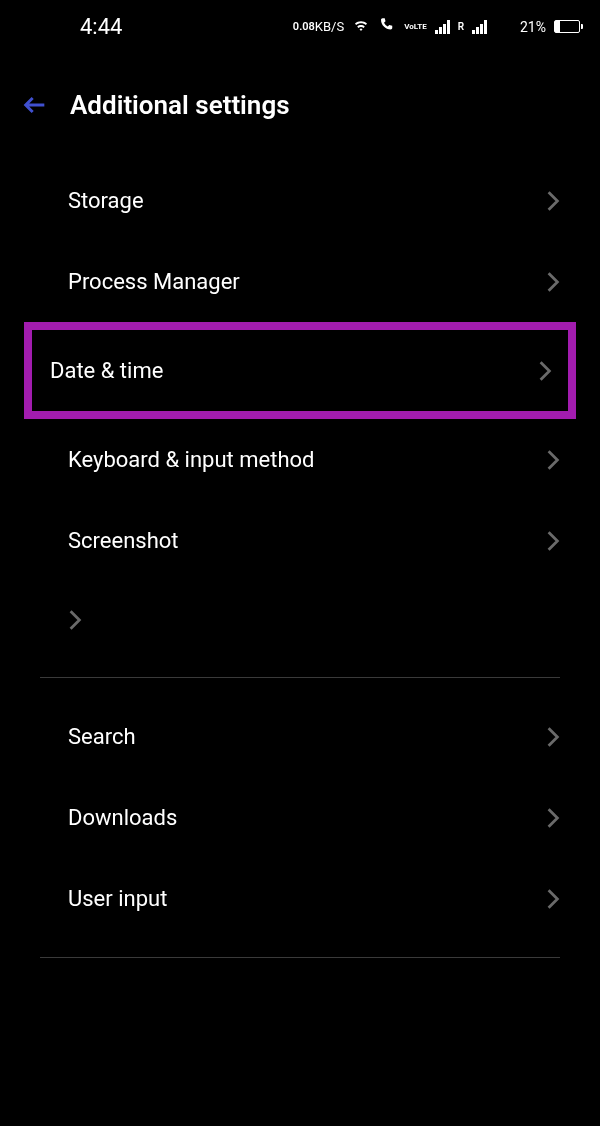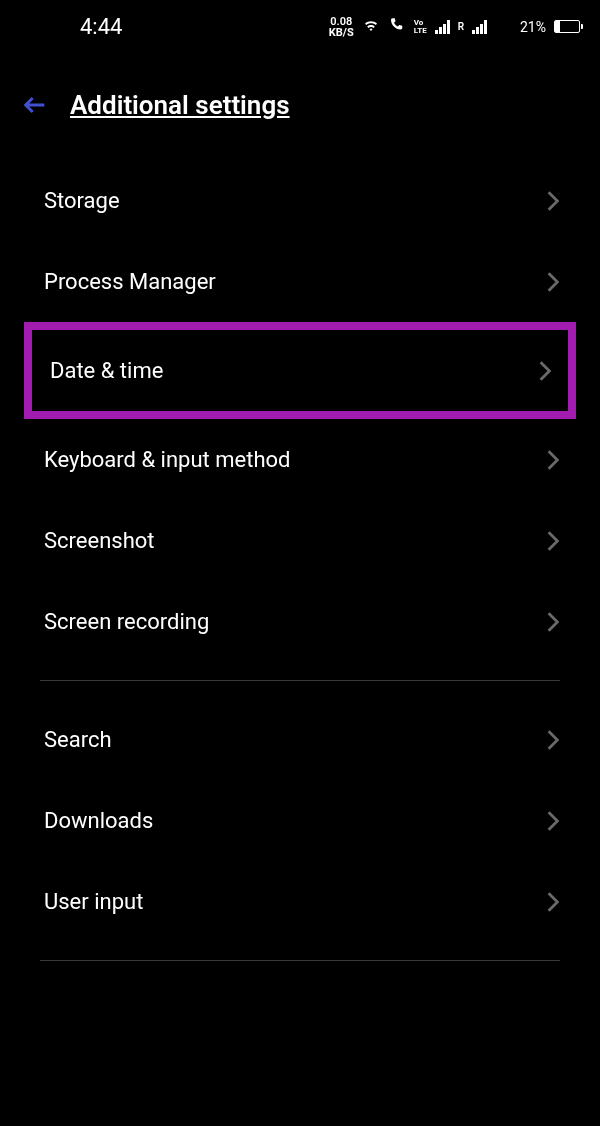--- a/index.html
+++ b/index.html
@@ -29,40 +29,40 @@
     }
     .status-right {
       display: flex;
       align-items: center;
       gap: 8px;
       font-size: 14px;
       color: #ffffff;
     }
     .status-net {
       display: flex;
-      flex-direction: column;
+      flex-direction: row;
       align-items: center;
       line-height: 1;
     }
     .status-net-top {
       font-size: 11px;
       font-weight: 600;
     }
     .status-net-bottom {
-      font-size: 11px;
-      font-weight: 700;
+      font-size: 13px;
+      font-weight: 400;
     }
     .icon-svg {
       width: 18px;
       height: 18px;
       fill: #ffffff;
     }
     .volte {
       display: flex;
-      flex-direction: column;
+      flex-direction: row;
       font-size: 8px;
       line-height: 1;
       font-weight: 700;
       justify-content: flex-end;
     }
     .signal-bars {
       display: flex;
       align-items: flex-end;
       gap: 1px;
       height: 14px;
@@ -99,21 +99,20 @@
     .battery-fill {
       width: 21%;
       height: 100%;
       background: #ffffff;
     }
     .header {
       display: flex;
       align-items: center;
       padding: 30px 20px 40px 20px;
       gap: 20px;
-      text-decoration: underline;
     }
     .back-arrow {
       width: 30px;
       height: 30px;
       display: flex;
       align-items: center;
       justify-content: center;
       cursor: pointer;
     }
     .back-arrow svg {
@@ -130,20 +129,21 @@
     }
     .settings-list {
       padding: 0;
     }
     .settings-item {
       display: flex;
       justify-content: space-between;
       align-items: center;
       padding: 28px 40px 28px 44px;
       cursor: pointer;
+      margin-left: 24px;
     }
     .settings-item.highlighted {
       border: 8px solid #a21caf;
       margin: 0 24px;
       padding: 28px 16px 28px 18px;
     }
     .settings-label {
       font-size: 22px;
       font-weight: 400;
       color: #ffffff;
@@ -249,21 +249,20 @@
   </div>
 
   <div class="settings-item">
     <span class="settings-label">Screenshot</span>
     <span class="chevron"><svg viewBox="0 0 12 20">
           <path d="M2 2l8 8-8 8"></path>
         </svg></span>
   </div>
 
   <div class="settings-item">
-    <span class="settings-label">Screen recording</span>
     <span class="chevron"><svg viewBox="0 0 12 20">
           <path d="M2 2l8 8-8 8"></path>
         </svg></span>
   </div>
 
   <div class="divider"></div>
 
   <div class="settings-item">
     <span class="settings-label">Search</span>
     <span class="chevron"><svg viewBox="0 0 12 20">

